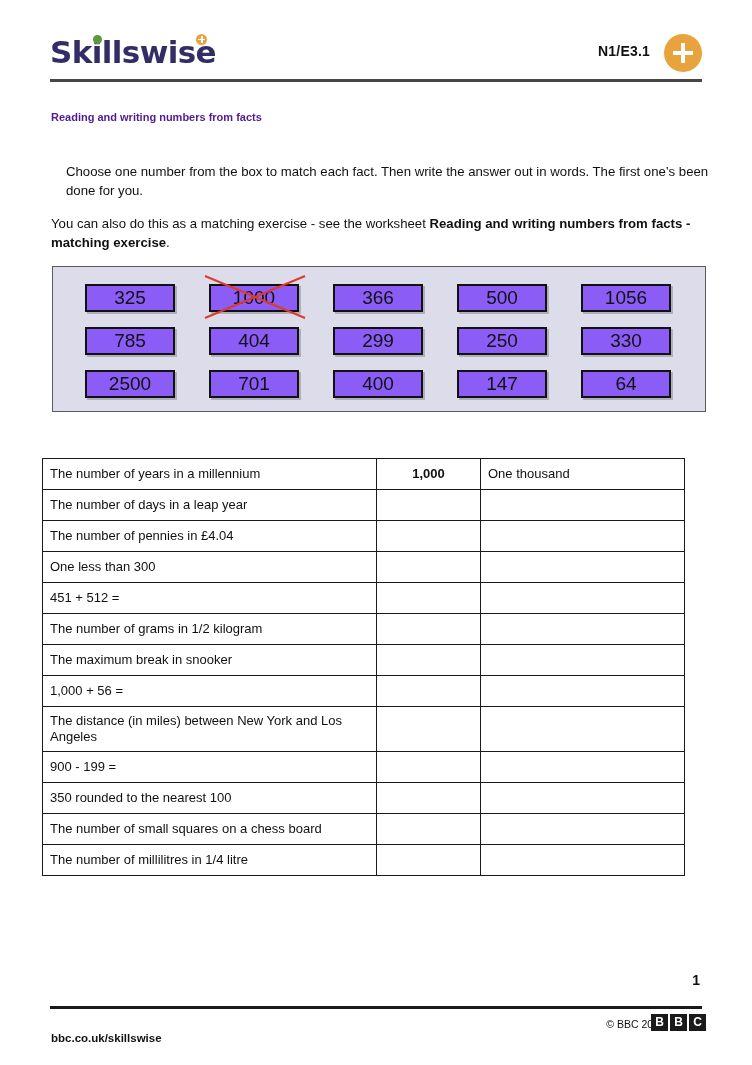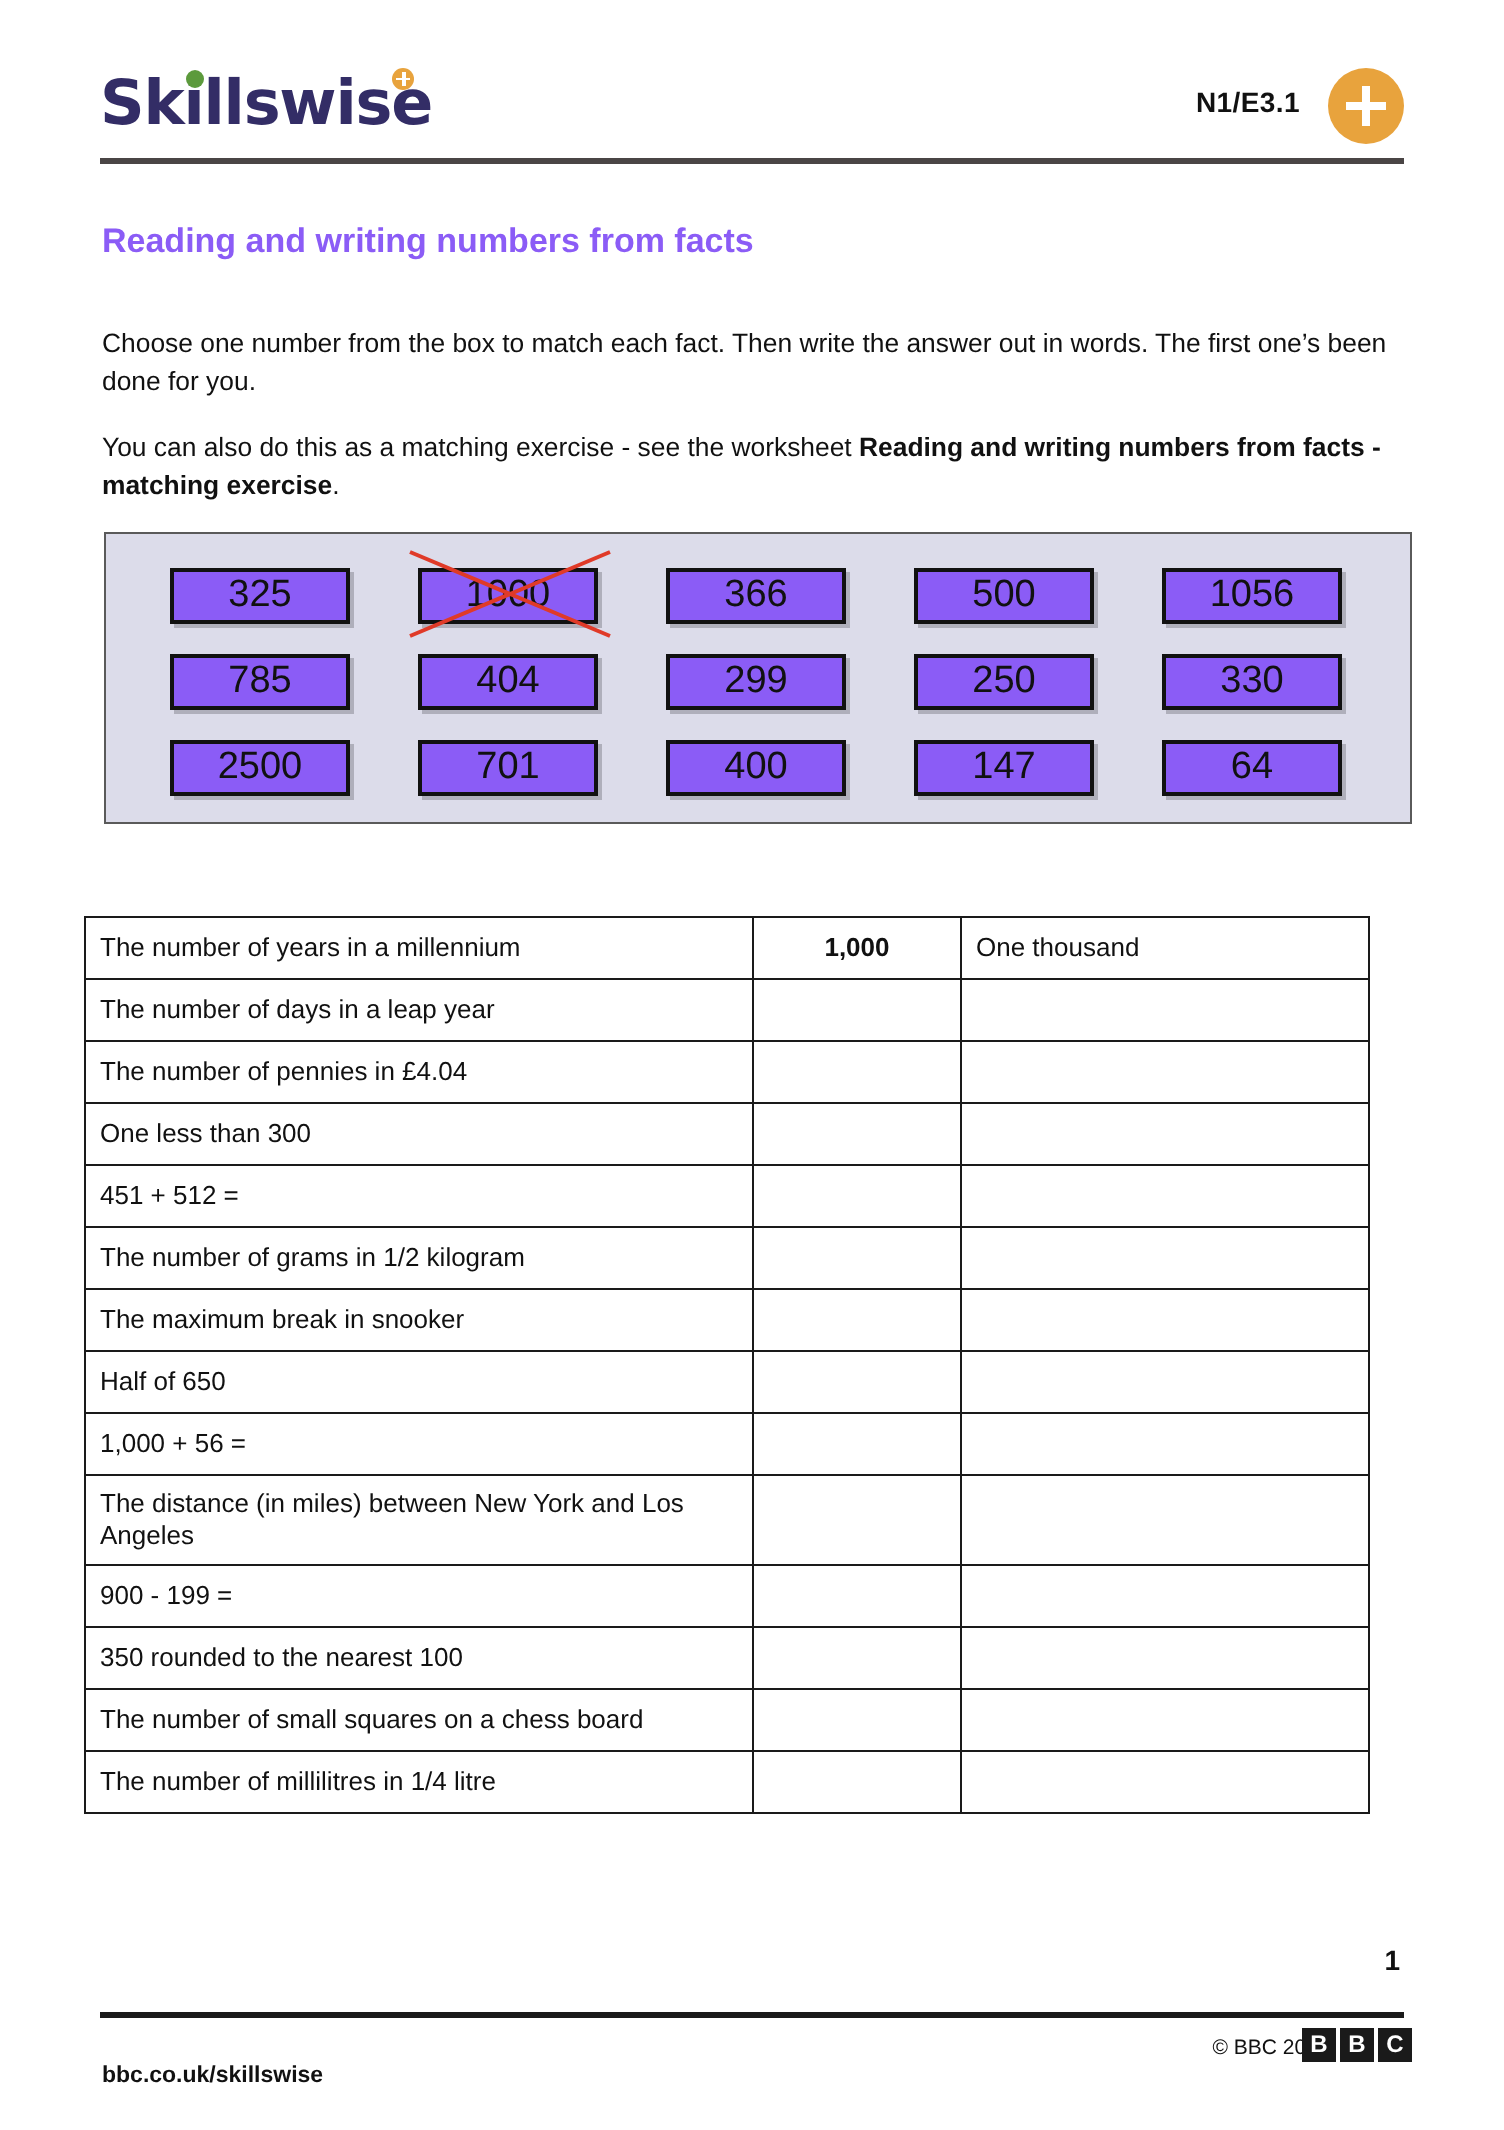--- a/index.html
+++ b/index.html
@@ -102,33 +102,33 @@
     width: 652px;
     height: 3px;
     background: #4a4545;
   }
 
   
   .worksheet-title {
     position: absolute;
     left: 51px;
     top: 111px;
-    font-size: 17px;
-    font-weight: bold;
-    color: #8b5cf6;
+    font-size: 11px;
+    font-weight: bold;
+    color: #4c1d95;
   }
   .intro-para {
     position: absolute;
     left: 51px;
     width: 648px;
     font-size: 13.2px;
     line-height: 19px;
     color: #111111;
   }
-  .intro-1 { top: 162px; }
+  .intro-1 { top: 162px; margin-left: 15px; }
   .intro-2 { top: 214px; }
   .intro-para b { font-weight: bold; }
 
   
   .number-panel {
     position: absolute;
     left: 52px;
     top: 266px;
     width: 654px;
     height: 146px;
@@ -362,25 +362,20 @@
         <td class="col-fact">The number of grams in 1/2 kilogram</td>
         <td class="col-number"></td>
         <td class="col-words"></td>
       </tr>
       <tr>
         <td class="col-fact">The maximum break in snooker</td>
         <td class="col-number"></td>
         <td class="col-words"></td>
       </tr>
       <tr>
-        <td class="col-fact">Half of 650</td>
-        <td class="col-number"></td>
-        <td class="col-words"></td>
-      </tr>
-      <tr>
         <td class="col-fact">1,000 + 56 =</td>
         <td class="col-number"></td>
         <td class="col-words"></td>
       </tr>
       <tr class="row-tall">
         <td class="col-fact">The distance (in miles) between New York and Los Angeles</td>
         <td class="col-number"></td>
         <td class="col-words"></td>
       </tr>
       <tr>

